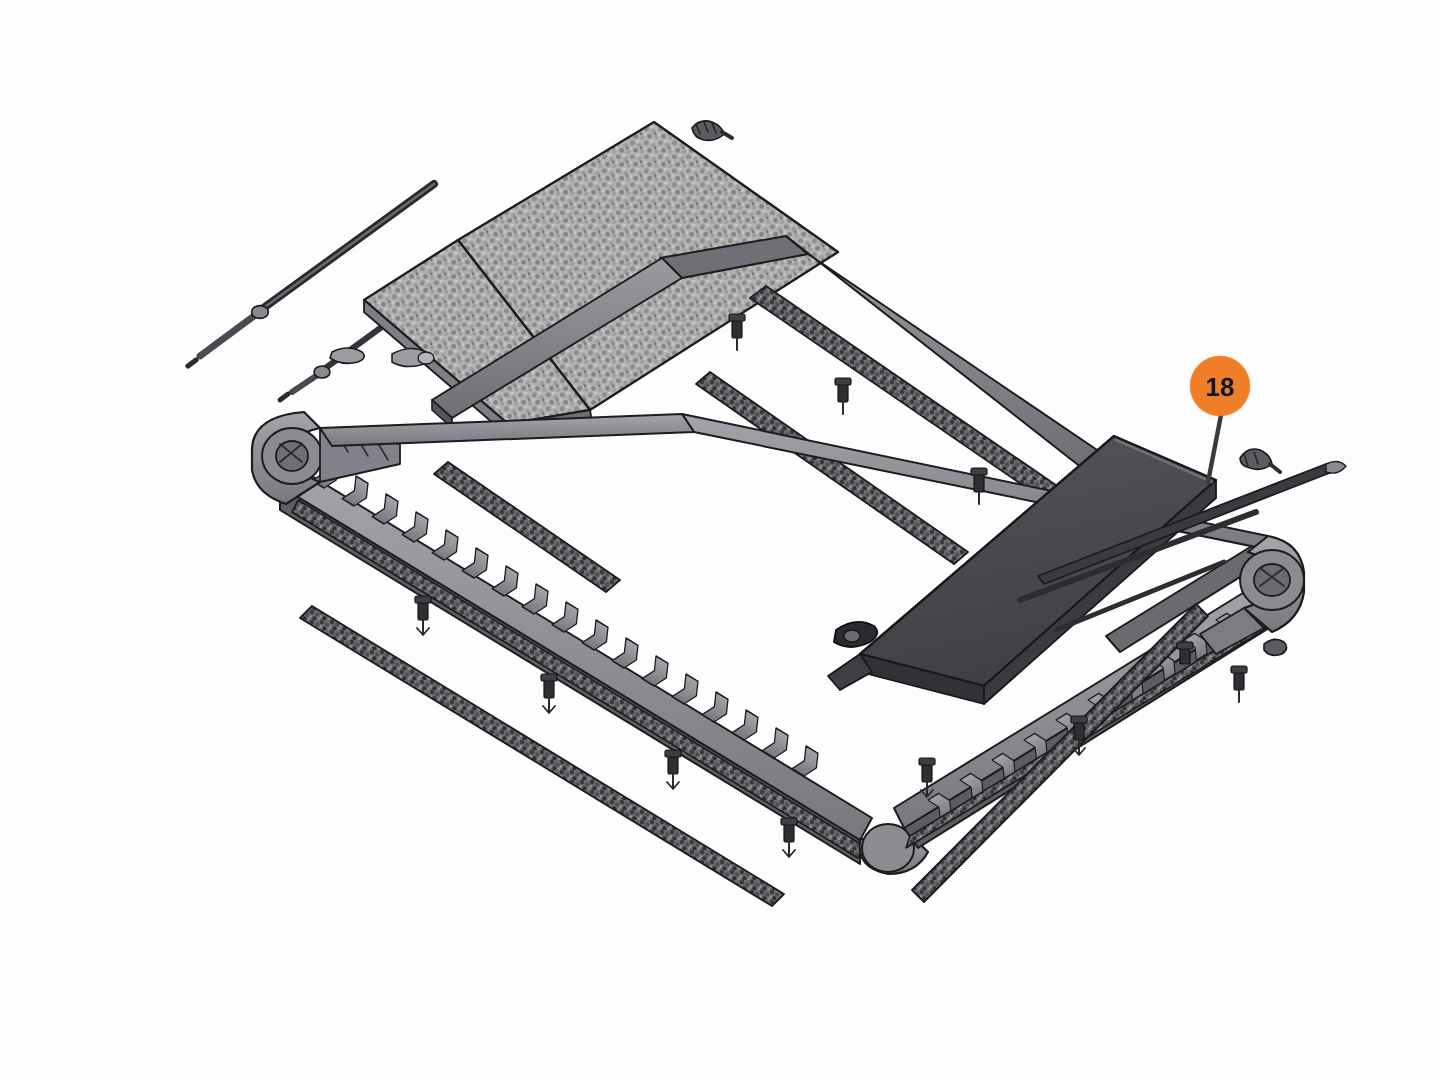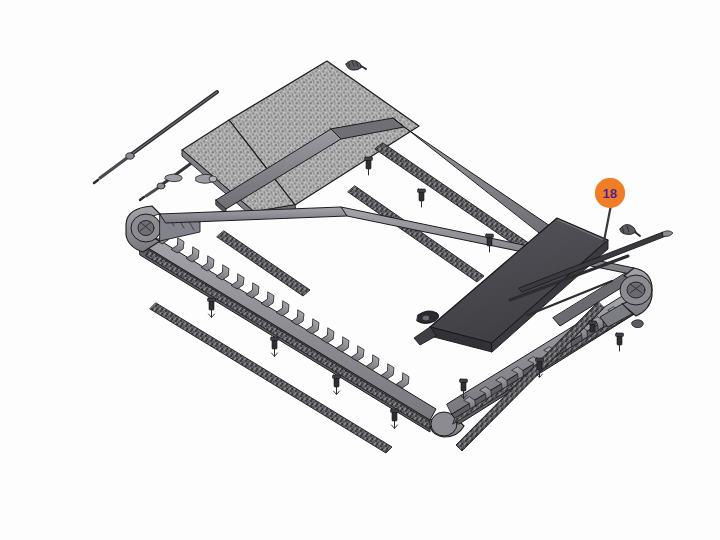--- a/index.html
+++ b/index.html
@@ -13,21 +13,21 @@
   }
   #stage{position:absolute;inset:0;width:720px;height:540px;}
   #stage svg{display:block;width:720px;height:540px;}
 
   .badge-wrap{position:absolute;pointer-events:none;}
   .badge{
     position:absolute;
     width:30px;height:30px;
     border-radius:50%;
     background:#f07e26;
-    color:#4c1d95;
+    color:#0f172a;
     font-size:13px;
     font-weight:bold;
     font-family:"Liberation Sans", sans-serif;
     display:flex;align-items:center;justify-content:center;
     letter-spacing:0px;
     box-shadow:0 0 1px rgba(240,126,38,.6);
   }
 </style>
 </head>
 <body>

